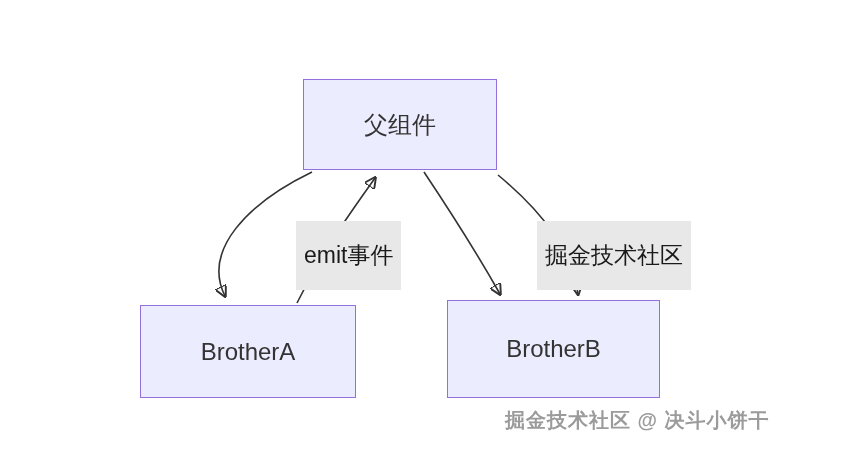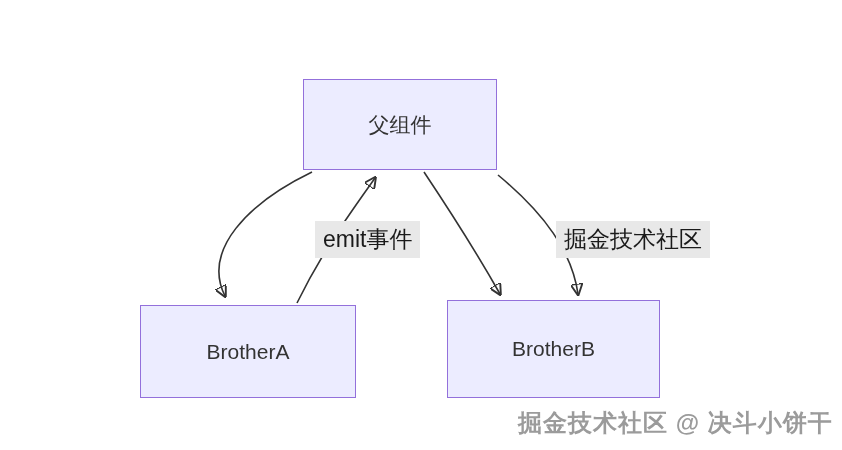--- a/index.html
+++ b/index.html
@@ -35,45 +35,44 @@
     stroke-width: 1.6px;
   }
   .node {
     position: absolute;
     display: flex;
     align-items: center;
     justify-content: center;
     background: var(--node-fill);
     border: 1px solid var(--node-border);
     color: var(--node-text);
-    font-size: 21px;
+    font-size: 24px;
   }
   .node-parent   { left: 303px; top: 79px;  width: 194px; height: 91px; }
   .node-brothera { left: 140px; top: 305px; width: 216px; height: 93px; }
   .node-brotherb { left: 447px; top: 300px; width: 213px; height: 98px; }
   .edge-label {
     position: absolute;
     display: flex;
     align-items: flex-start;
     justify-content: center;
     background: var(--edge-label-bg);
     color: #1a1a1a;
     font-size: 23px;
-    padding: 3px 8px;
+    padding: 19px 8px;
     white-space: nowrap;
-    margin-left: 19px;
   }
   .edge-label-emit  { left: 296px; top: 221px; }
   .edge-label-props { left: 537px; top: 221px; }
   .watermark {
     position: absolute;
-    left: 518px; top: 407px;
+    left: 505px; top: 407px;
     width: 300px;
     color: var(--watermark-color);
-    font-size: 24px;
+    font-size: 20px;
     font-weight: bold;
     letter-spacing: 1px;
     white-space: nowrap;
   }
 </style>
 </head>
 <body>
 
 <div class="canvas">
 

